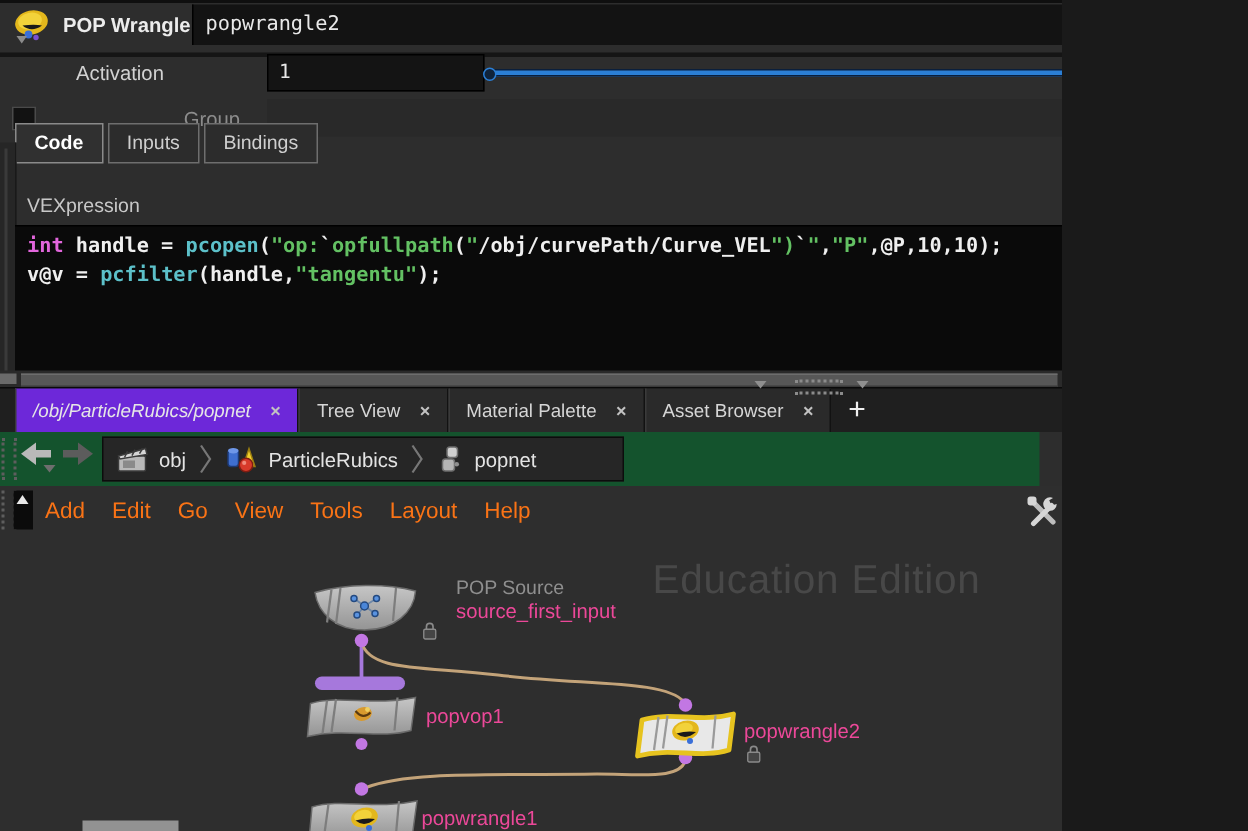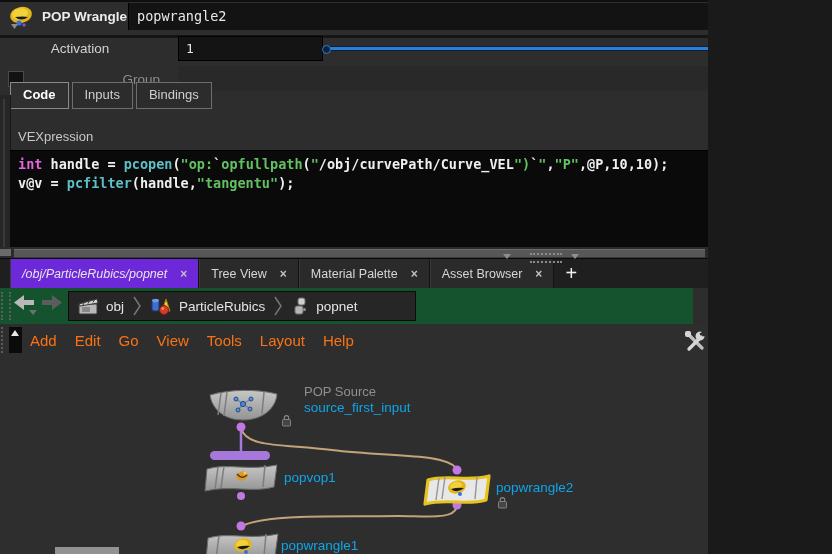--- a/index.html
+++ b/index.html
@@ -87,21 +87,21 @@
   .pane-ctrl .tri{position:absolute;left:2px;top:3px;width:0;height:0;
                   border-left:4.5px solid transparent;border-right:4.5px solid transparent;
                   border-bottom:6px solid #e8e8e8;}
   .menus{position:absolute;left:30px;top:0;height:32px;display:flex;align-items:center;}
   .menu-item{font-size:15px;color:#f97316;padding:0 17px 0 0;margin-right:1px;}
   .mb-icon{position:absolute;top:4px;}
 
   
   .canvas{position:absolute;left:0;top:358px;right:0;height:196px;background:#2e2e2e;overflow:hidden;}
   .watermark{position:absolute;left:435px;top:13px;font-size:27px;color:#484848;letter-spacing:0.5px;}
-  .node-label{position:absolute;font-size:13.5px;color:#0ea5e9;white-space:nowrap;}
+  .node-label{position:absolute;font-size:13.5px;color:#ec4899;white-space:nowrap;}
   .node-type-label{position:absolute;font-size:13px;color:#8f8f8f;white-space:nowrap;}
   svg{display:block;}
 </style>
 </head>
 <body>
 
 <div class="screen">
 
   <div class="hdr">
     <span class="abs" style="left:7px;top:2px;">
@@ -288,20 +288,21 @@
       <svg width="6" height="26" viewBox="0 0 6 26">
         <rect x="0" y="1" width="6" height="24" fill="#d0d0d0" stroke="#4a4a4a"></rect>
         <line x1="1" y1="7" x2="6" y2="7" stroke="#3a3a3a" stroke-width="2"></line>
         <line x1="1" y1="13" x2="6" y2="13" stroke="#3a3a3a" stroke-width="2"></line>
         <line x1="1" y1="19" x2="6" y2="19" stroke="#3a3a3a" stroke-width="2"></line>
       </svg>
     </span>
   </div>
 
   <div class="canvas">
+    <div class="watermark">Education Edition</div>
 
     <svg class="abs" style="left:0;top:0;" width="832" height="196" viewBox="0 0 832 196">
       <path d="M241,69 L241,94" stroke="#a678dc" stroke-width="2.5" fill="none"></path>
       <path d="M241,70 C246,90 282,86 332,92 C388,99 444,95 456,110" stroke="#c3a379" stroke-width="2" fill="none"></path>
       <path d="M457,148 C455,162 428,158 398,158 C330,159 272,156 244,167" stroke="#c3a379" stroke-width="2" fill="none"></path>
       <rect x="210" y="93" width="60" height="9" rx="4.5" fill="#a678dc"></rect>
       <circle cx="241" cy="69" r="4.5" fill="#c277e3"></circle>
       <circle cx="241" cy="138" r="4" fill="#c277e3"></circle>
       <circle cx="457" cy="112" r="4.5" fill="#c277e3"></circle>
       <circle cx="457" cy="147" r="4.5" fill="#c277e3"></circle>

